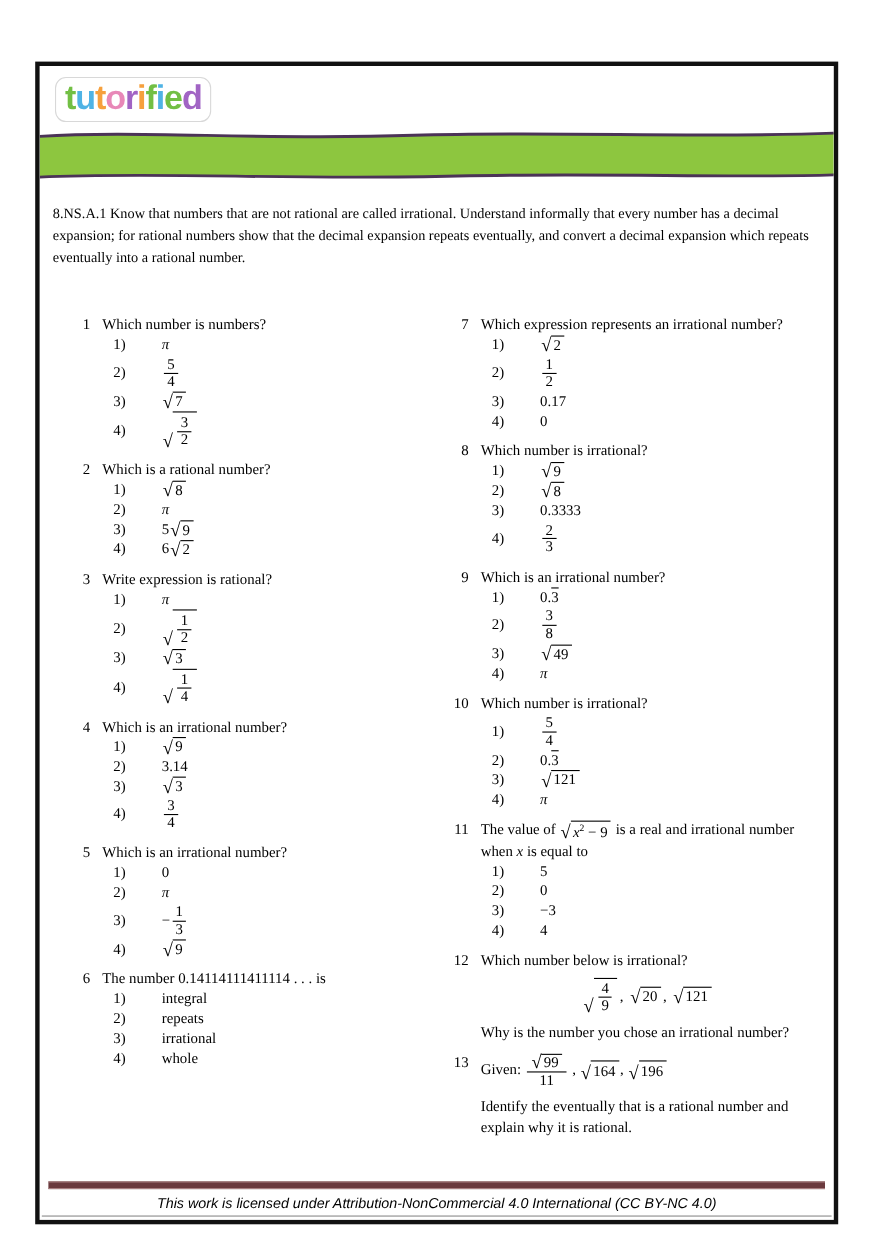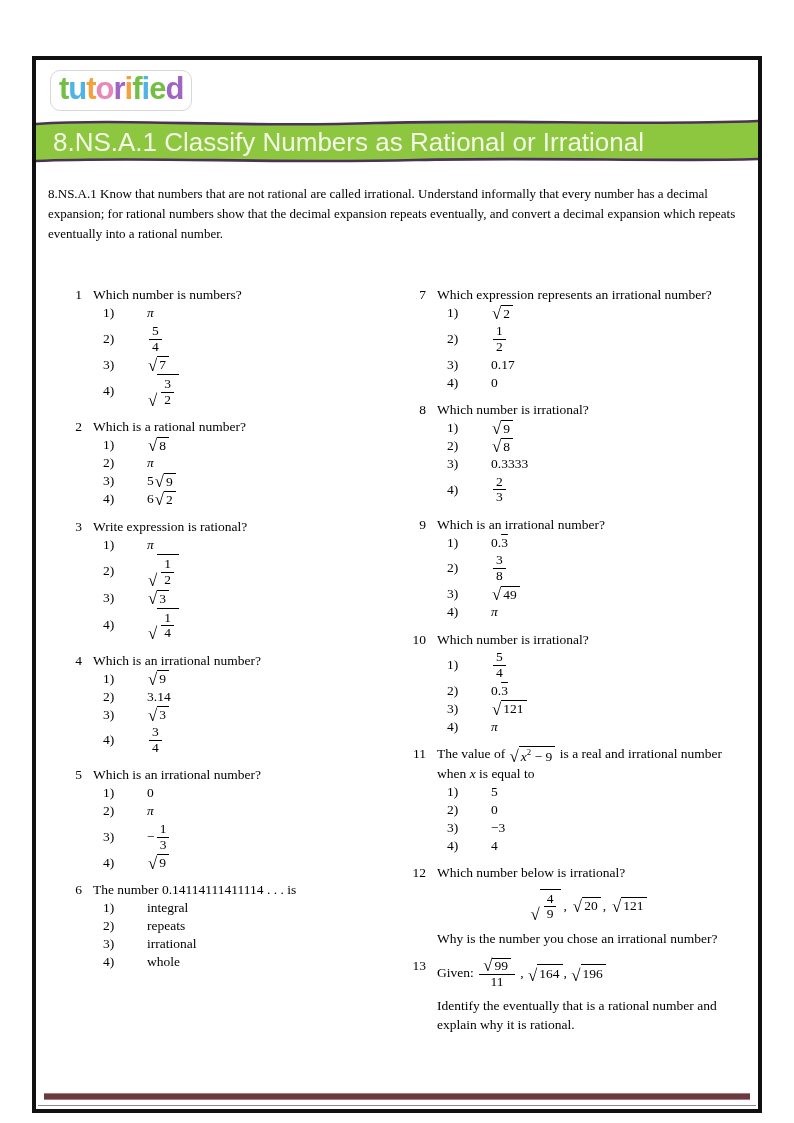--- a/index.html
+++ b/index.html
@@ -60,21 +60,20 @@
     <div class="logo-row">
       <div class="logo" id="logo"><span style="color: rgb(114, 191, 68);">t</span><span style="color: rgb(79, 179, 229);">u</span><span style="color: rgb(246, 160, 61);">t</span><span style="color: rgb(232, 136, 184);">o</span><span style="color: rgb(161, 100, 196);">r</span><span style="color: rgb(246, 160, 61);">i</span><span style="color: rgb(114, 191, 68);">f</span><span style="color: rgb(79, 179, 229);">i</span><span style="color: rgb(114, 191, 68);">e</span><span style="color: rgb(161, 100, 196);">d</span></div>
     </div>
 
     <div class="banner">
       <svg viewBox="0 0 722 52" preserveAspectRatio="none">
         <path id="banner-fill" d="M0,9 C90,3 200,13 340,8 C470,4 600,11 722,6 L722,44 C630,47 510,42 380,45 C230,49 110,41 0,46 Z" fill="#8dc63f"></path>
         <path id="wave-top" d="M0,9 C90,3 200,13 340,8 C470,4 600,11 722,6" fill="none" stroke-width="2.6" stroke-linecap="round" stroke="#4b3357"></path>
         <path id="wave-bottom" d="M722,44 C630,47 510,42 380,45 C230,49 110,41 0,46" fill="none" stroke-width="2.6" stroke-linecap="round" stroke="#4b3357"></path>
       </svg>
-      <div class="banner-title" style="color: rgb(243, 249, 230);">8.NS.A.1 Classify Numbers as Rational or Irrational</div>
     </div>
 
     <div class="description">8.NS.A.1 Know that numbers that are not rational are called irrational. Understand informally that every number has a decimal expansion; for rational numbers show that the decimal expansion repeats eventually, and convert a decimal expansion which repeats eventually into a rational number.</div>
 
     <div class="questions">
       <div class="col left" id="col-left">
           <div class="question">
             <div class="q-head">
               <span class="q-num">1</span>
               <span class="q-text">Which number is numbers?</span>
@@ -510,17 +509,18 @@
                   <span class="rbody">196</span>
                 </span></span>
             </div>
             <div class="followup">Identify the eventually that is a rational number and explain why it is rational.</div>
           </div>
         </div>
     </div>
 
     <div class="footer">
       <div class="footer-bar" id="footer-bar" style="background: rgb(107, 58, 62); border-top-color: rgb(168, 126, 128); border-bottom-color: rgb(168, 126, 128);"></div>
+      <div class="footer-text">This work is licensed under Attribution-NonCommercial 4.0 International (CC BY-NC 4.0)</div>
       <div class="footer-rule"></div>
     </div>
 
   </div>
 </div>
 
 </body></html>

